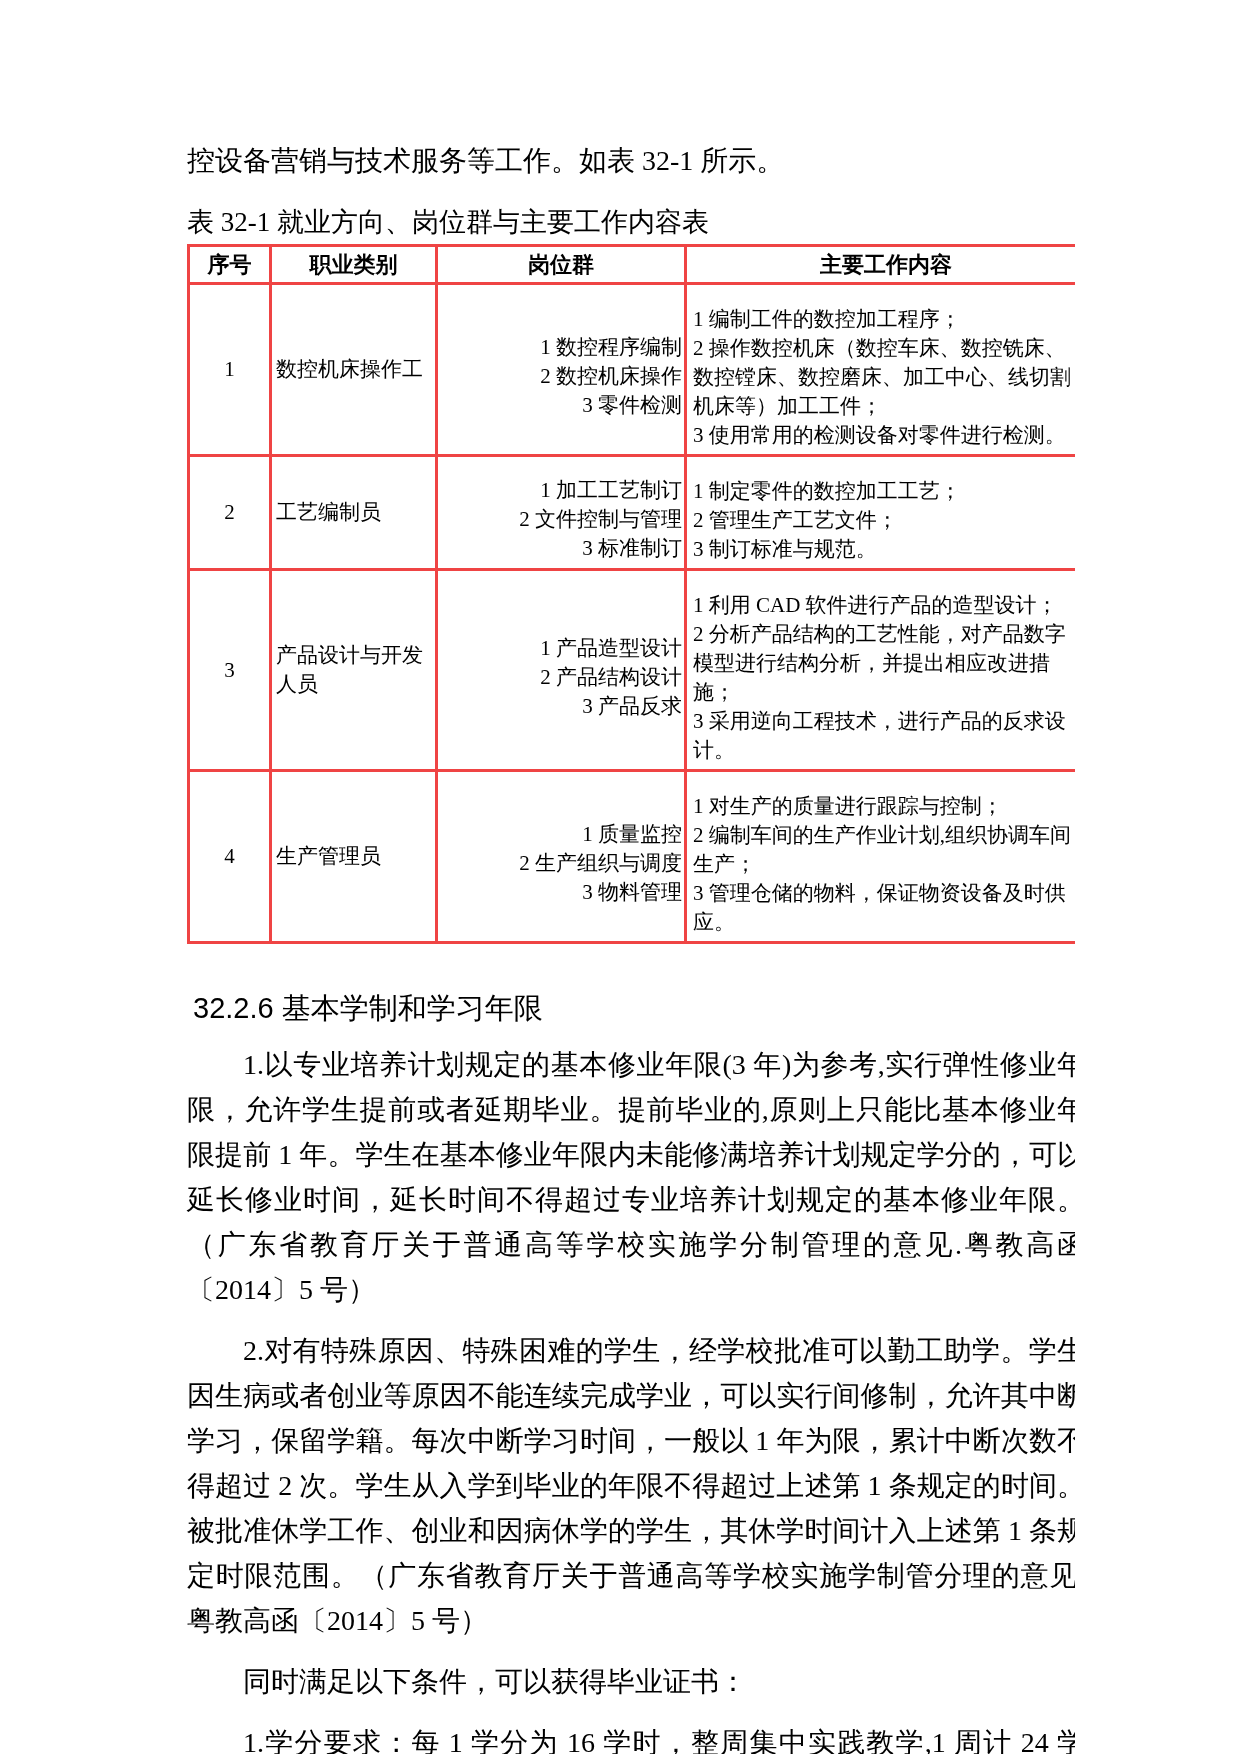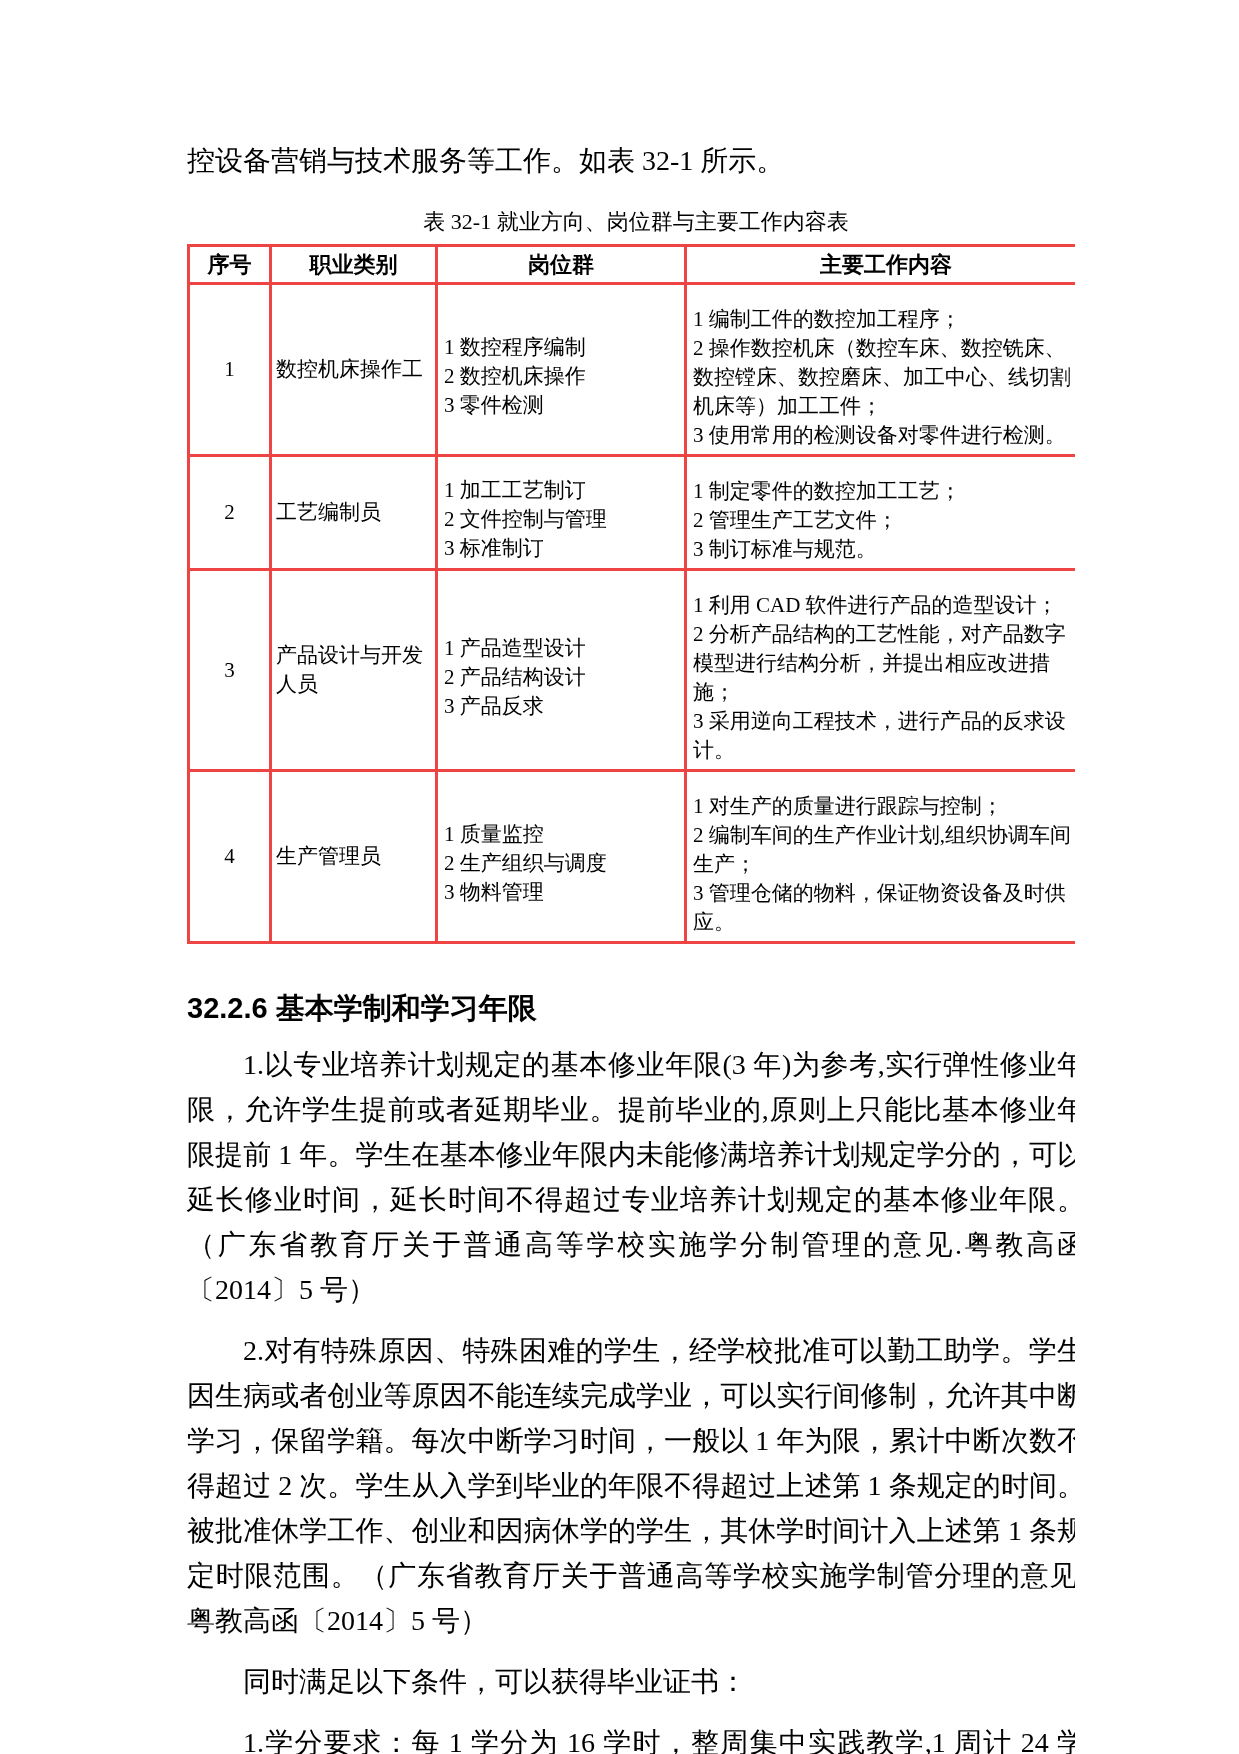--- a/index.html
+++ b/index.html
@@ -24,22 +24,21 @@
     top: 140px;
     width: 898px;
   }
   .intro-par {
     font-size: 28px;
     line-height: 42px;
     text-align: justify;
   }
   .table-caption {
     margin-top: 26px;
-    font-size: 22px;
-    text-align: center;
+    font-size: 27px;
     line-height: 28px;
   }
   table.emp-table {
     margin-top: 8px;
     border-collapse: collapse;
     table-layout: fixed;
     width: 898px;
   }
   table.emp-table th, table.emp-table td {
     border: 3px solid #ef4444;
@@ -52,34 +51,35 @@
     text-align: center;
     height: 38px;
     font-size: 22px;
   }
   col.c-no   { width: 82px; }
   col.c-cat  { width: 166px; }
   col.c-post { width: 249px; }
   col.c-duty { width: 401px; }
   td.cell-no { text-align: center; }
   td.cell-cat { padding: 2px 4px; }
-  td.cell-post { text-align: left; padding: 18px 2px 4px 6px; }
+  td.cell-post { text-align: right; padding: 18px 2px 4px 6px; }
   td.cell-duty { text-align: left; padding: 20px 4px 4px 6px; font-size: 20px; }
   .duty-line, .post-line { display: block; }
   td.r1 { height: 145px; }
   td.r2 { height: 88px; }
   td.r3 { height: 116px; }
   td.r4 { height: 116px; }
   .section-heading {
     margin-top: 46px;
     font-family: "Liberation Sans", "DejaVu Sans", sans-serif;
-    font-weight: bold;
+    font-weight: normal;
     font-size: 29px;
     line-height: 36px;
     letter-spacing: 0px;
+    margin-left: 6px;
   }
   .body-par {
     margin-top: 16px;
     font-size: 28px;
     line-height: 45px;
     text-align: justify;
     text-indent: 2em;
   }
 </style>
 </head>

